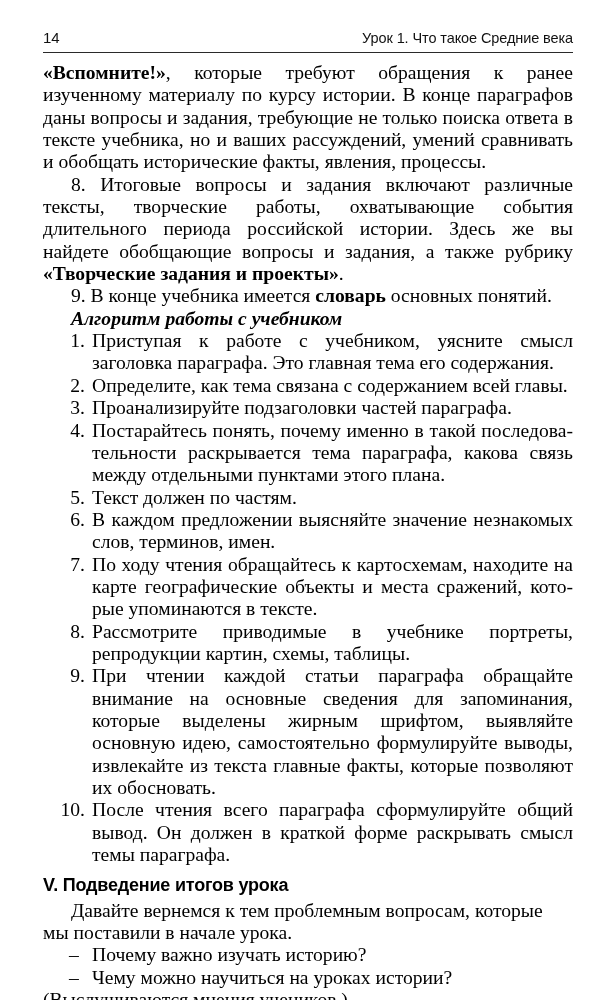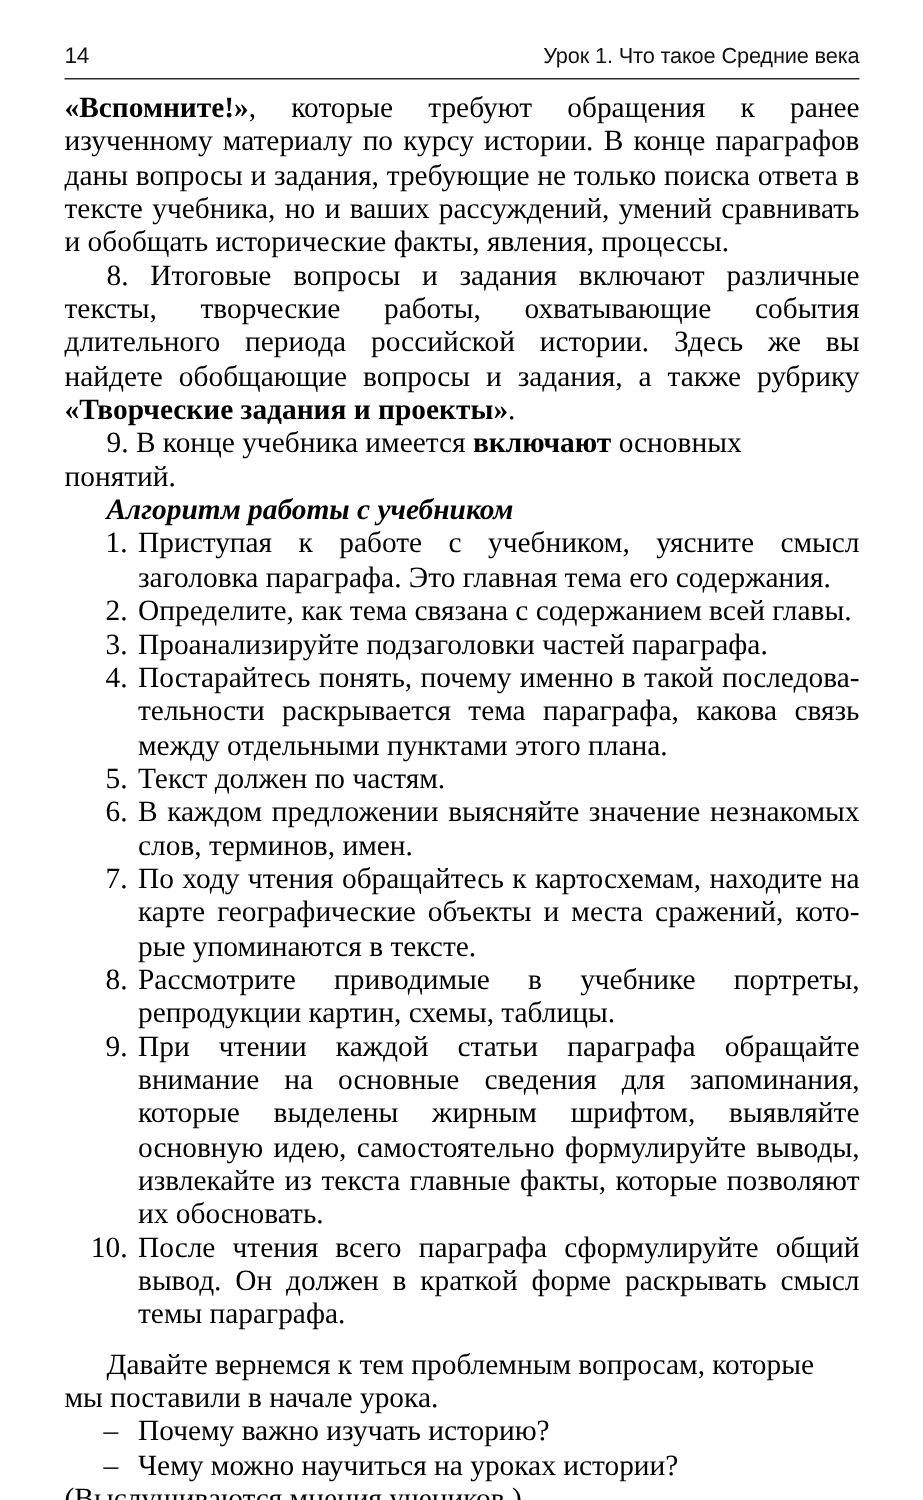--- a/index.html
+++ b/index.html
@@ -166,21 +166,21 @@
     <span>Урок 1. Что такое Средние века</span>
   </div>
   <div class="head-rule"></div>
 
   <div class="column">
 
     <p class="para noindent"><span class="bi">«Вспомните!»</span><span>, которые требуют обращения к ранее изученному материалу по курсу истории. В конце параграфов даны вопросы и задания, требующие не только поиска ответа в тексте учебника, но и ваших рассуждений, умений сравнивать и обобщать истори­ческие факты, явления, процессы.</span></p>
 
     <p class="para"><span>8. Итоговые вопросы и задания включают различные тексты, творческие работы, охватывающие события длительного периода российской истории. Здесь же вы найдете обобщающие вопросы и задания, а также рубрику </span><span class="bi">«Творческие задания и проекты»</span><span>.</span></p>
 
-    <p class="para last-left"><span>9. В конце учебника имеется </span><span class="bi">включают</span><span> основных понятий.</span></p>
+    <p class="para last-left"><span>9. В конце учебника имеется </span><span class="bi">словарь</span><span> основных понятий.</span></p>
 
     <p class="subhead-bi">Алгоритм работы с учебником</p>
 
     <ol class="numlist">
       <li>
         <span class="marker">1.</span>
         <span class="li-text">Приступая к работе с учебником, уясните смысл заголовка параграфа. Это главная тема его содержания.</span>
       </li>
       <li class="short">
         <span class="marker">2.</span>
@@ -215,20 +215,21 @@
         <span class="li-text">При чтении каждой статьи параграфа обращайте внимание на основные сведения для запоминания, которые выделены жирным шрифтом, выявляйте основную идею, самостоя­тельно формулируйте выводы, извлекайте из текста главные факты, которые позволяют их обосновать.</span>
       </li>
       <li>
         <span class="marker">10.</span>
         <span class="li-text">После чтения всего параграфа сформулируйте общий вы­вод. Он должен в краткой форме раскрывать смысл темы параграфа.</span>
       </li>
     </ol>
 
     <div class="gap-md"></div>
 
+    <p class="section-heading">V. Подведение итогов урока</p>
 
     <div class="gap-sm"></div>
 
     <p class="para last-left">Давайте вернемся к тем проблемным вопросам, которые мы поставили в начале урока.</p>
 
     <ul class="dashlist">
       <li>
         <span class="dash">–</span>
         <span>Почему важно изучать историю?</span>
       </li>

